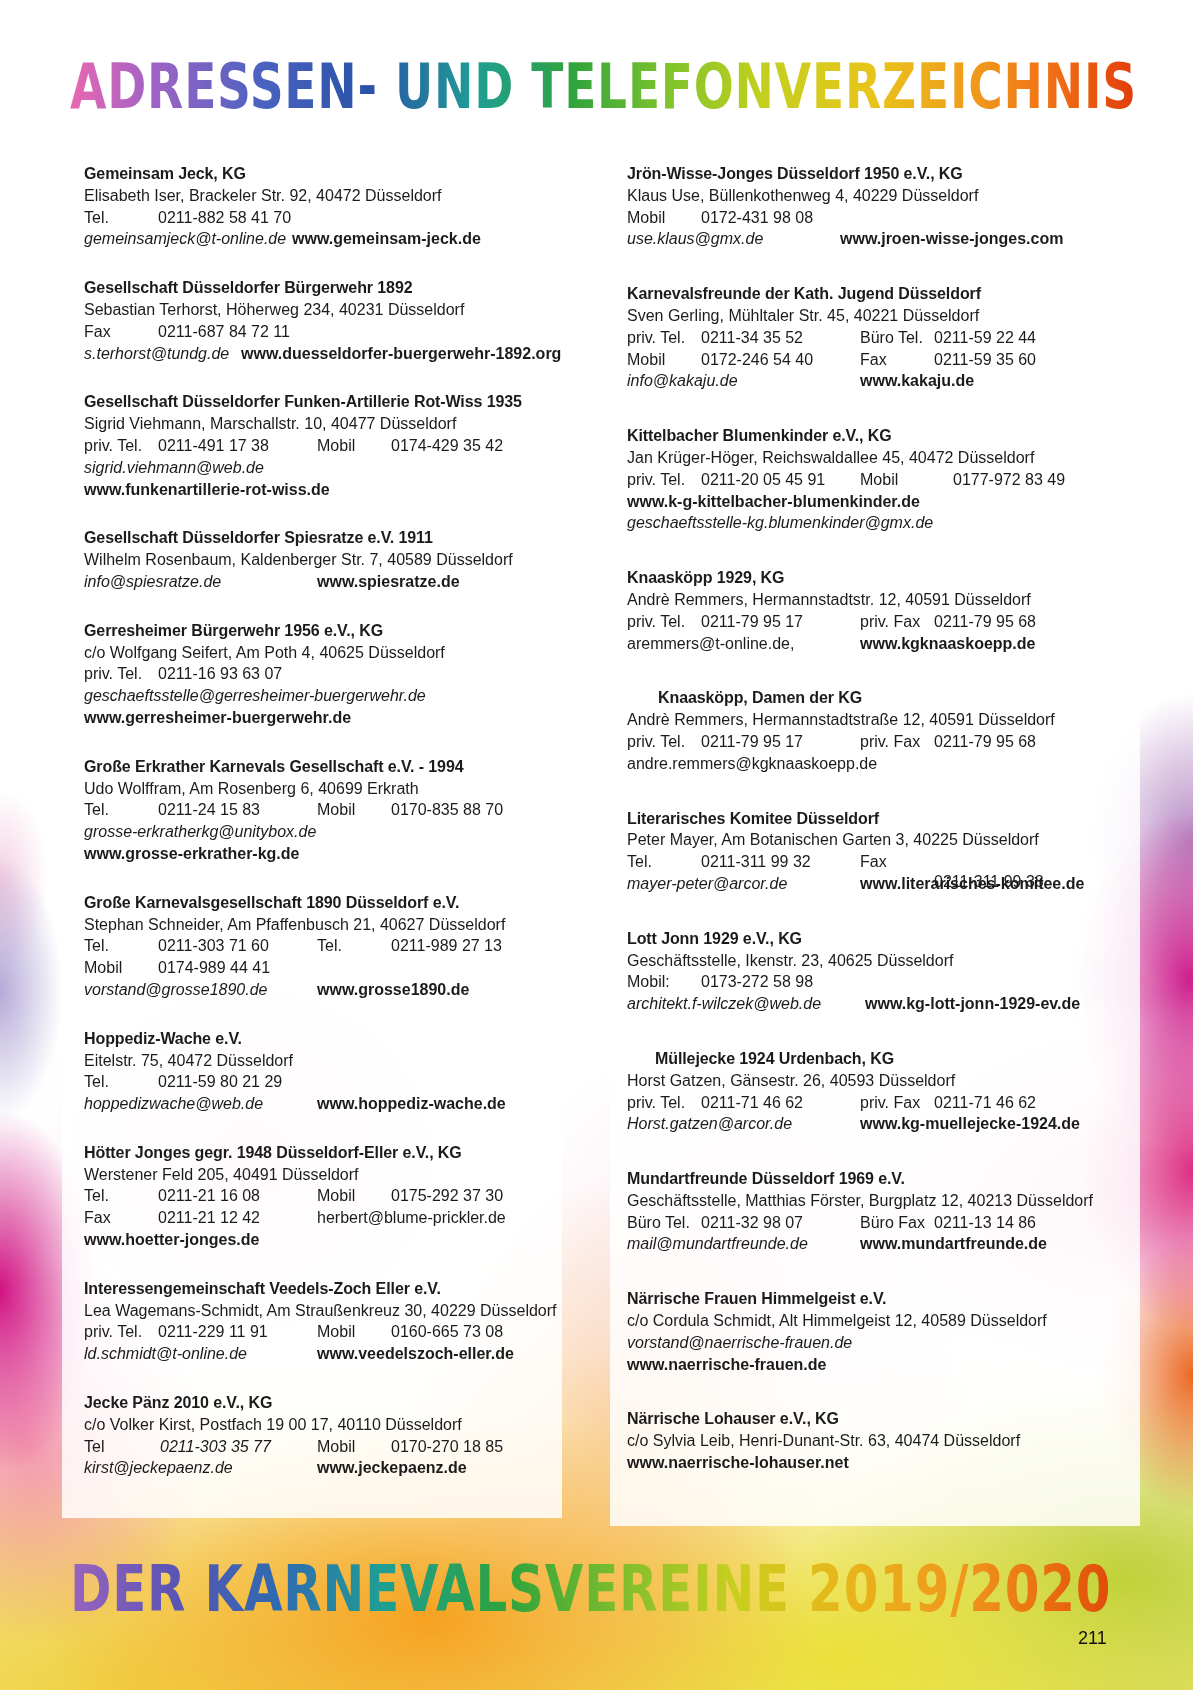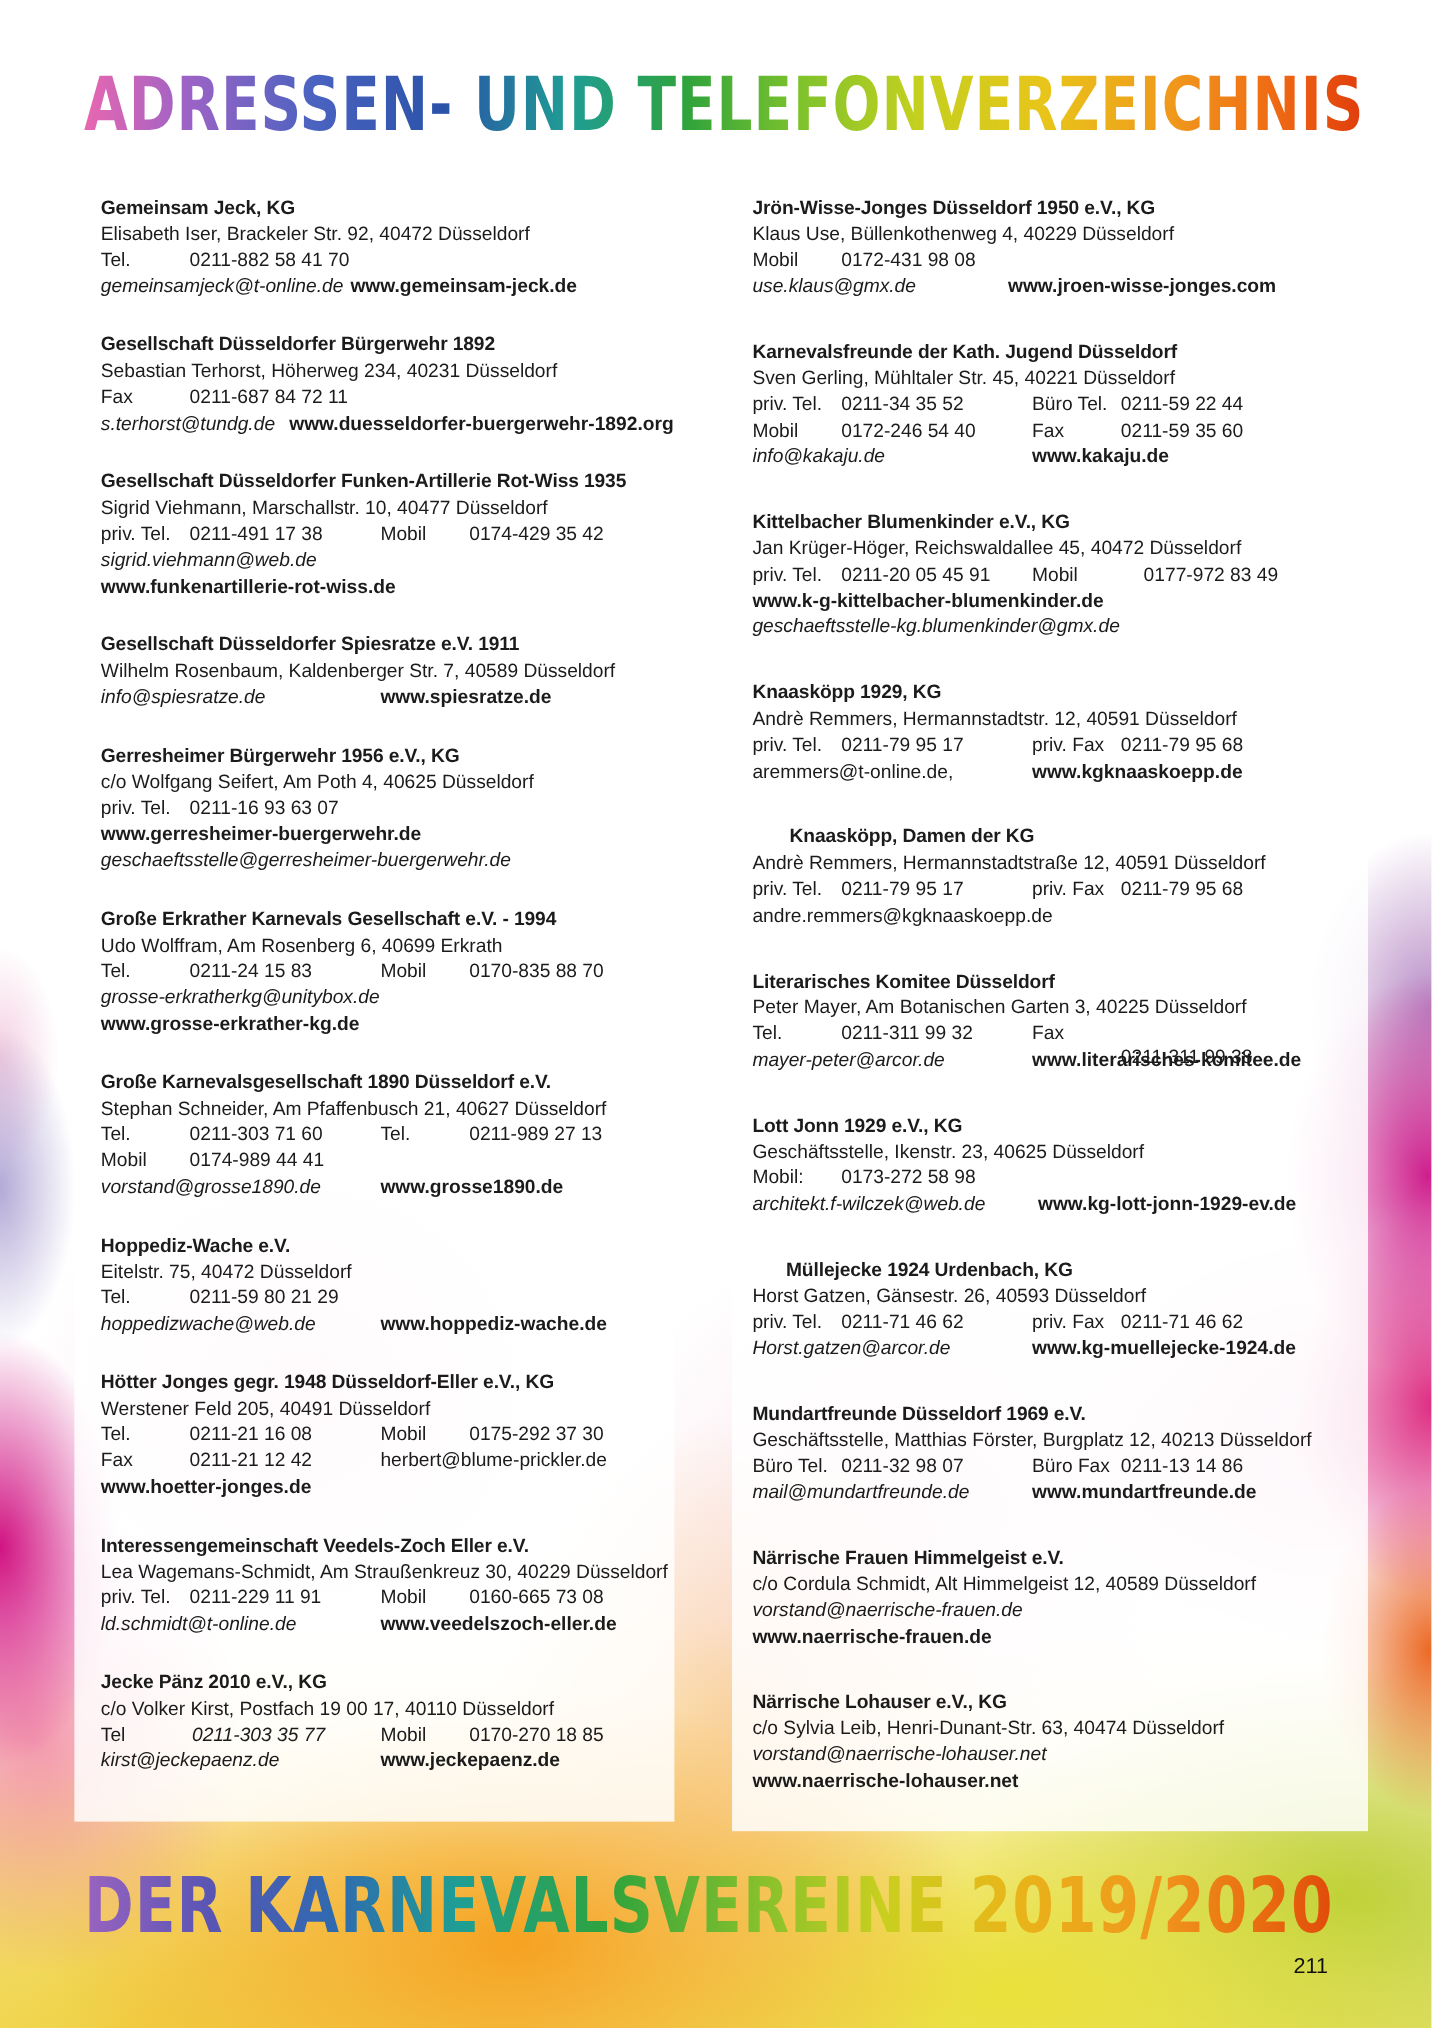--- a/index.html
+++ b/index.html
@@ -125,24 +125,24 @@
           <span class="seg b" style="left: 0px;">Gerresheimer Bürgerwehr 1956 e.V., KG</span>
         </div>
         <div class="line">
           <span class="seg n" style="left: 0px;">c/o Wolfgang Seifert, Am Poth 4, 40625 Düsseldorf</span>
         </div>
         <div class="line">
           <span class="seg n" style="left: 0px;">priv. Tel.</span>
           <span class="seg n" style="left: 74px;">0211-16 93 63 07</span>
         </div>
         <div class="line">
+          <span class="seg i" style="left: 0px;">geschaeftsstelle@gerresheimer-buergerwehr.de</span>
+        </div>
+        <div class="line">
           <span class="seg b" style="left: 0px;">www.gerresheimer-buergerwehr.de</span>
-        </div>
-        <div class="line">
-          <span class="seg i" style="left: 0px;">geschaeftsstelle@gerresheimer-buergerwehr.de</span>
         </div>
       </div>
       <div class="entry">
         <div class="line name">
           <span class="seg b" style="left: 0px;">Große Erkrather Karnevals Gesellschaft e.V. - 1994</span>
         </div>
         <div class="line">
           <span class="seg n" style="left: 0px;">Udo Wolffram, Am Rosenberg 6, 40699 Erkrath</span>
         </div>
         <div class="line">
@@ -434,23 +434,20 @@
         <div class="line">
           <span class="seg b" style="left: 0px;">www.naerrische-frauen.de</span>
         </div>
       </div>
       <div class="entry">
         <div class="line name">
           <span class="seg b" style="left: 0px;">Närrische Lohauser e.V., KG</span>
         </div>
         <div class="line">
           <span class="seg n" style="left: 0px;">c/o Sylvia Leib, Henri-Dunant-Str. 63, 40474 Düsseldorf</span>
-        </div>
-        <div class="line">
-          <span class="seg i" style="left: 0px;">vorstand@naerrische-lohauser.net</span>
         </div>
         <div class="line">
           <span class="seg b" style="left: 0px;">www.naerrische-lohauser.net</span>
         </div>
       </div>
     </div>
 
   <div class="rainbow title-bottom">DER KARNEVALSVEREINE 2019/2020</div>
   <div class="page-number">211</div>
 </div>

